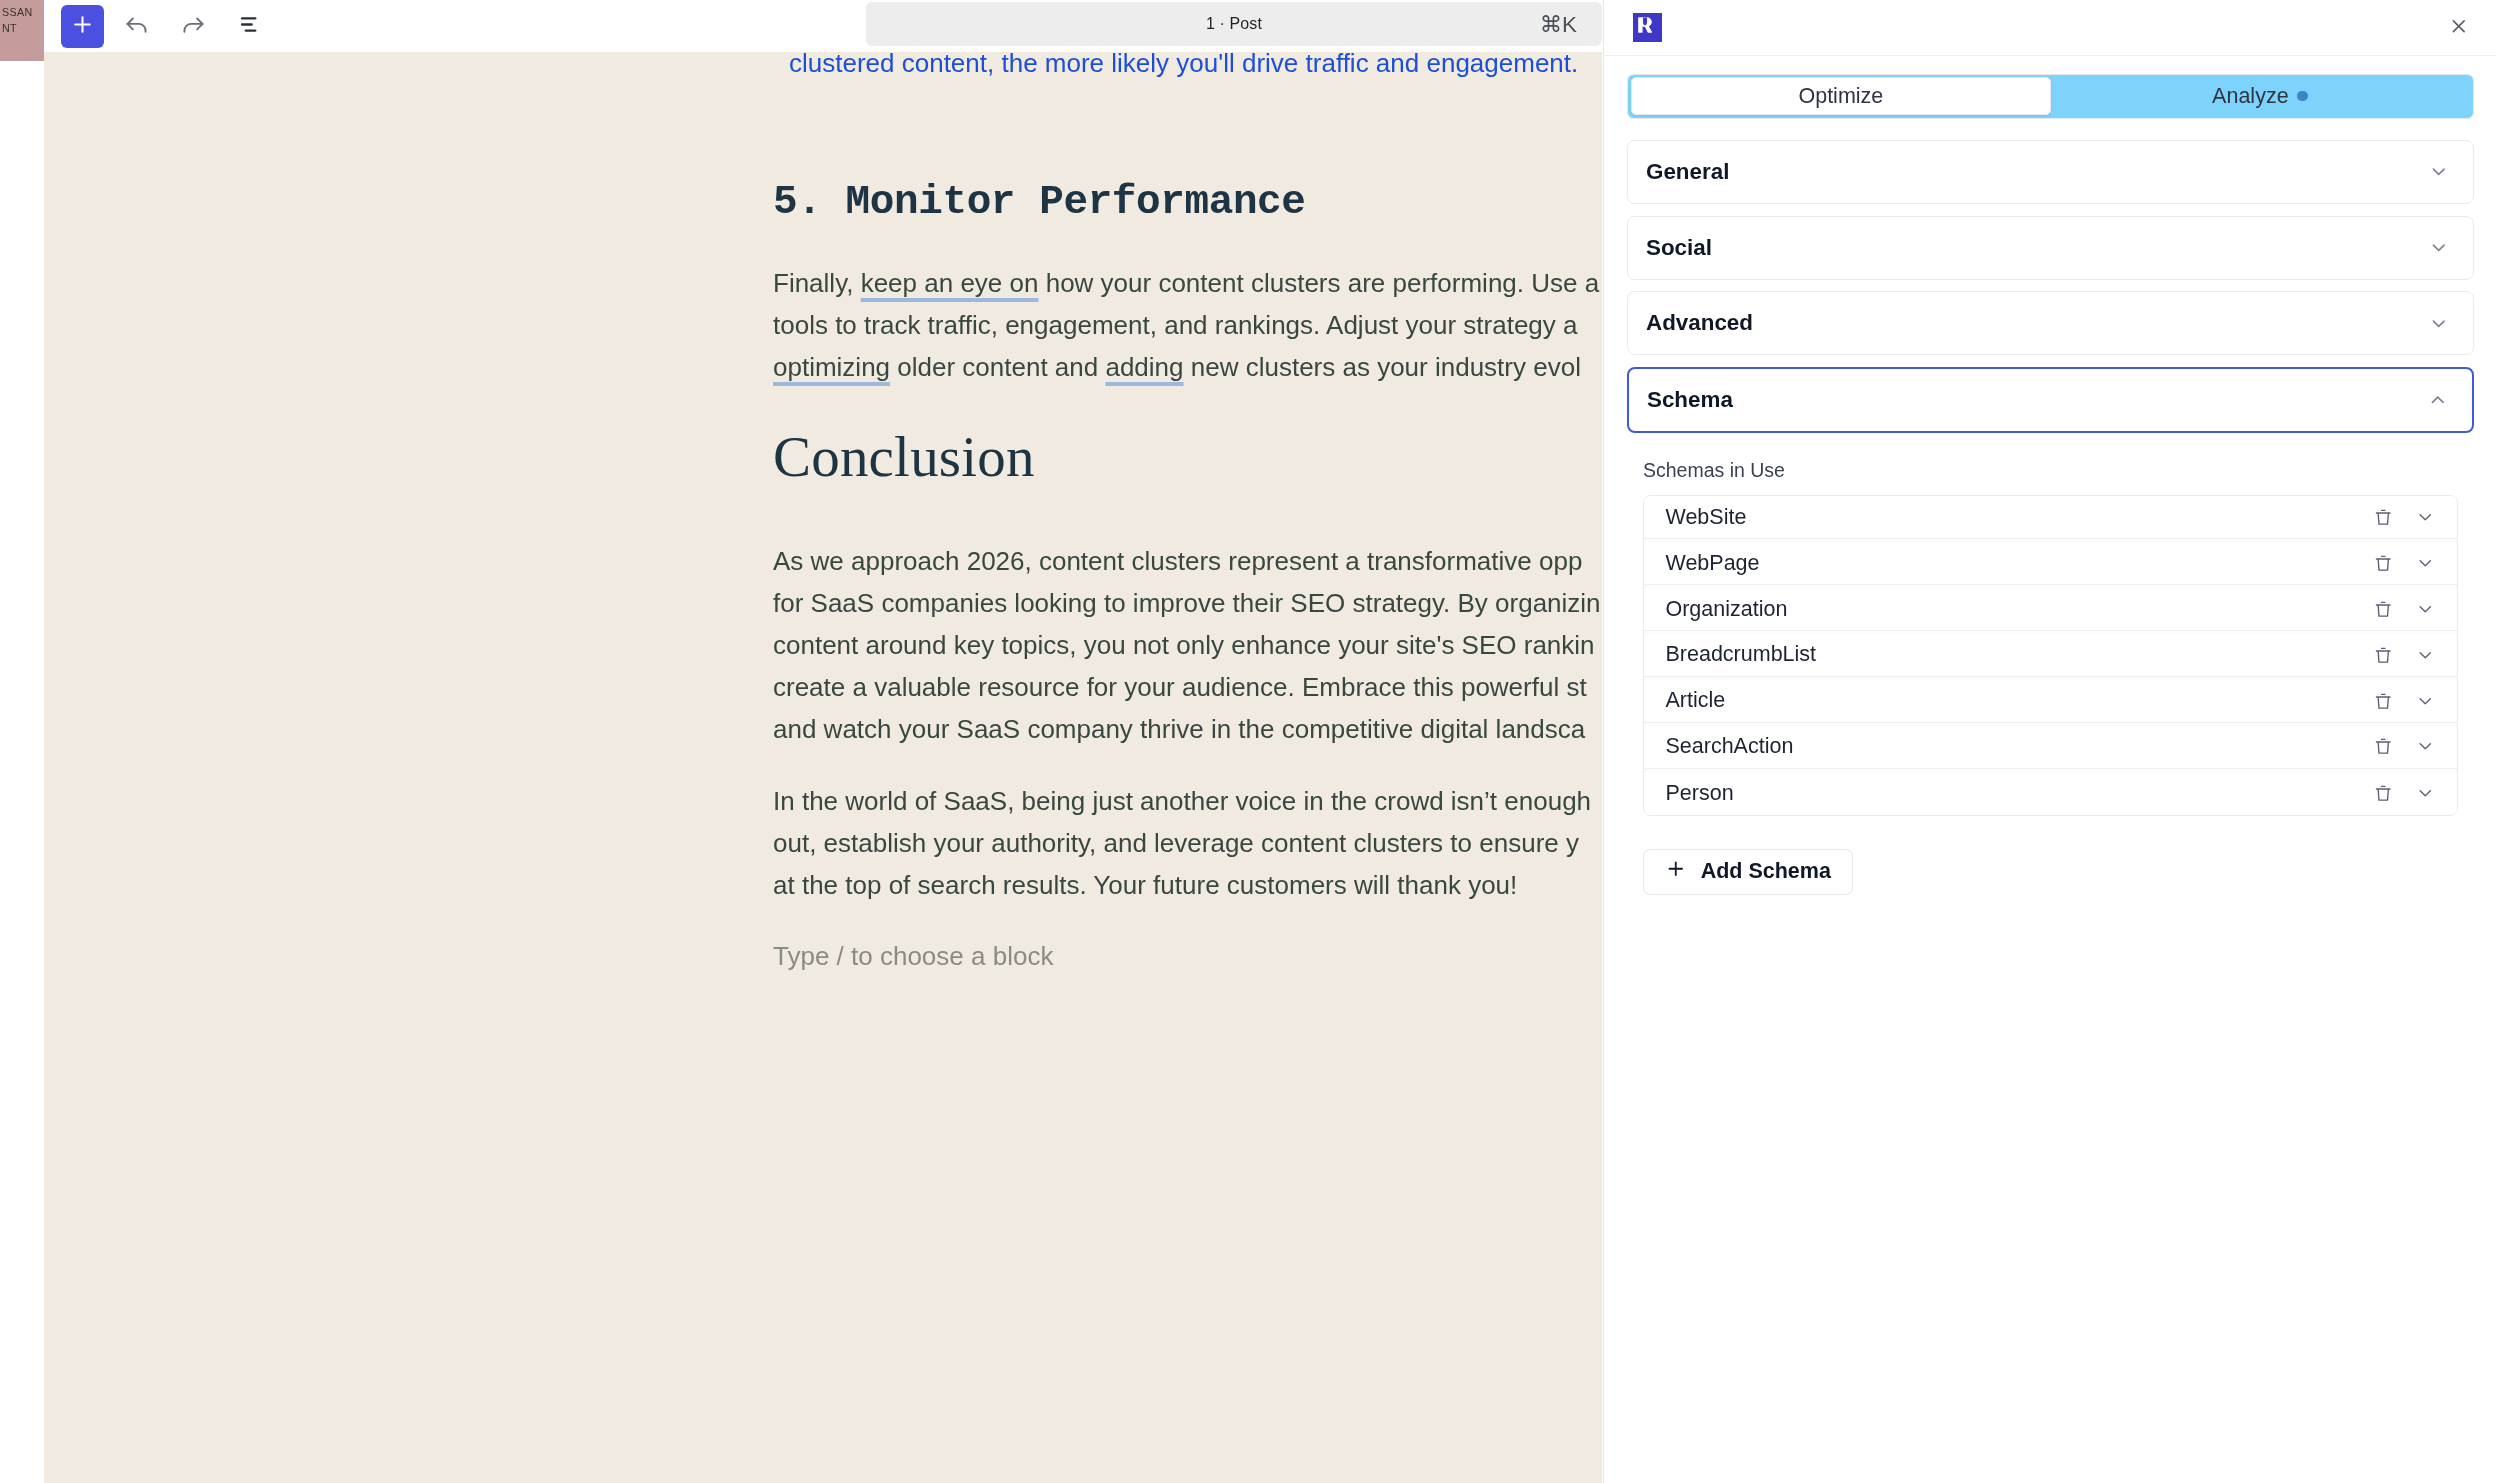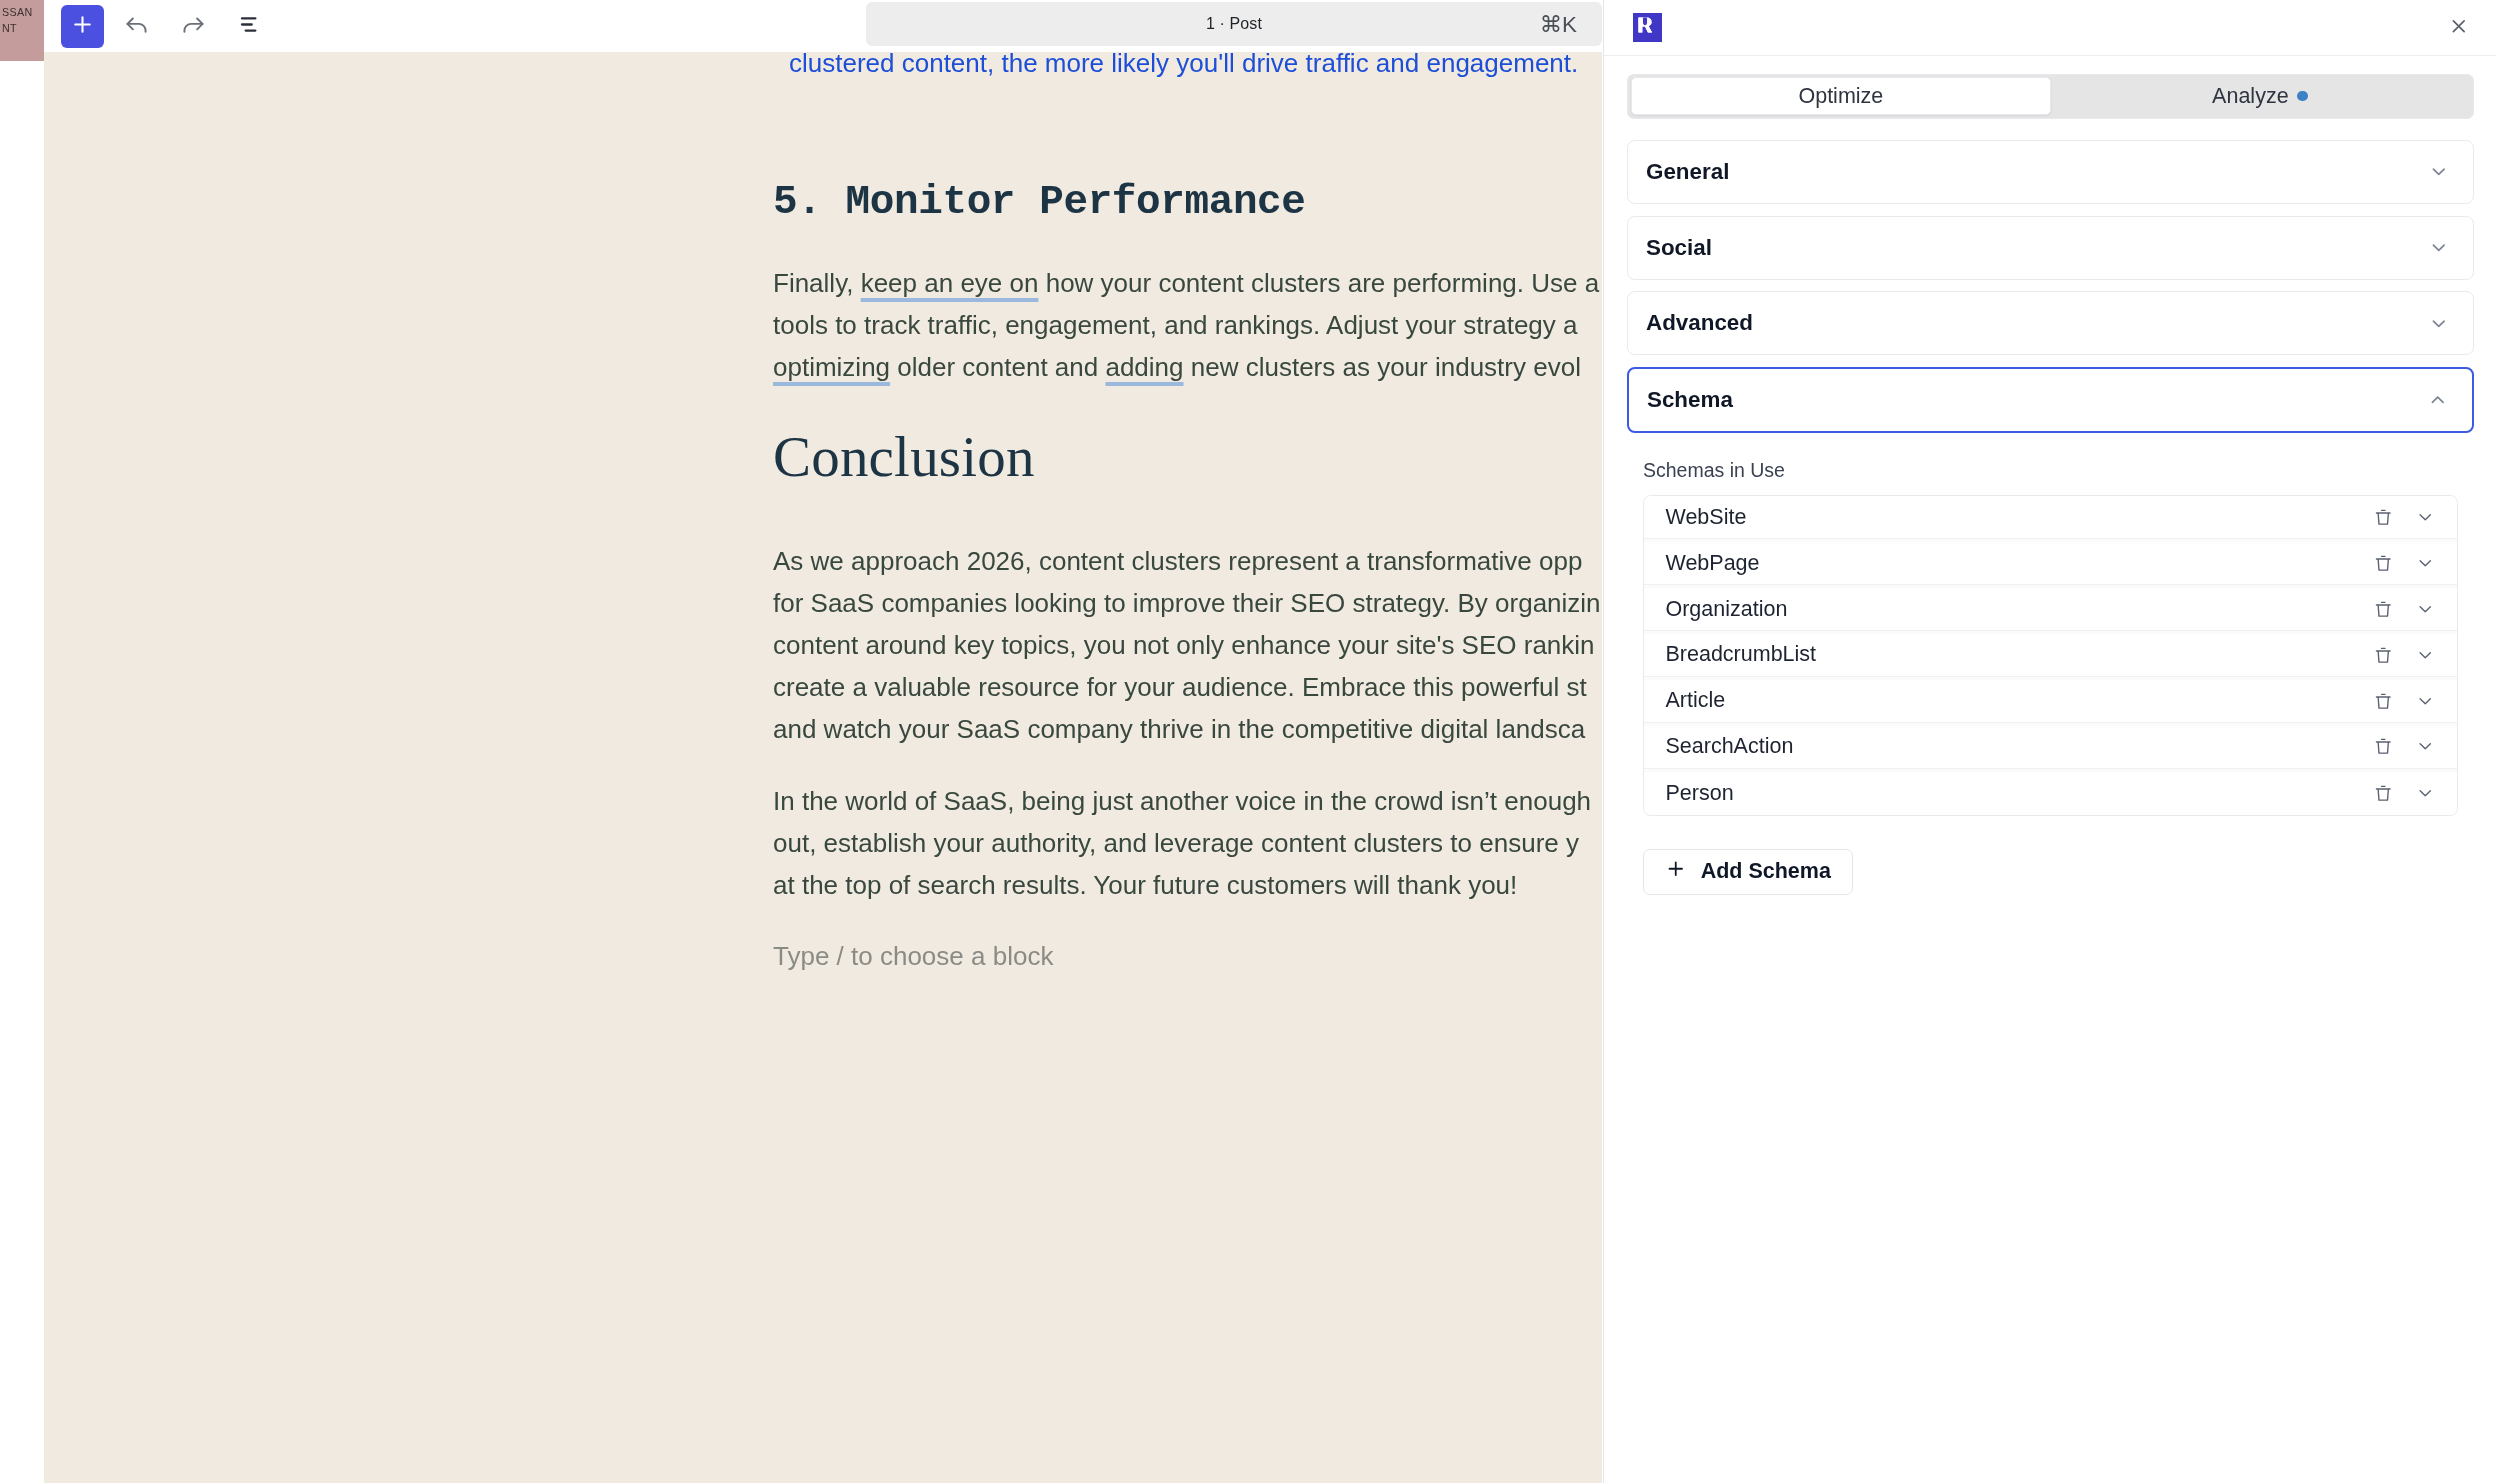--- a/index.html
+++ b/index.html
@@ -120,21 +120,21 @@
   .panel-close {
     position:absolute; right:21.5px; top:50%; transform:translateY(-50%);
     width:33px; height:33px; display:flex; align-items:center; justify-content:center;
     background:transparent; border:none; cursor:pointer; color:#5d626d;
   }
 
   .tab-switch {
     margin:17.6px 23.4px 0 23.4px;
     height:45px; flex:0 0 auto;
     border:1px solid #e7e9ec; border-radius:6.8px;
-    background:#e5e5e5;
+    background:#7dd3fc;
     display:flex; padding:2.9px;
   }
   .tab-switch .tab {
     flex:1 1 50%;
     display:flex; align-items:center; justify-content:center; gap:8.8px;
     font-size:21.5px; color:#2e3440;
     border-radius:4.9px; cursor:pointer;
     background:transparent; border:none;
     font-family:"Liberation Sans", sans-serif;
   }

